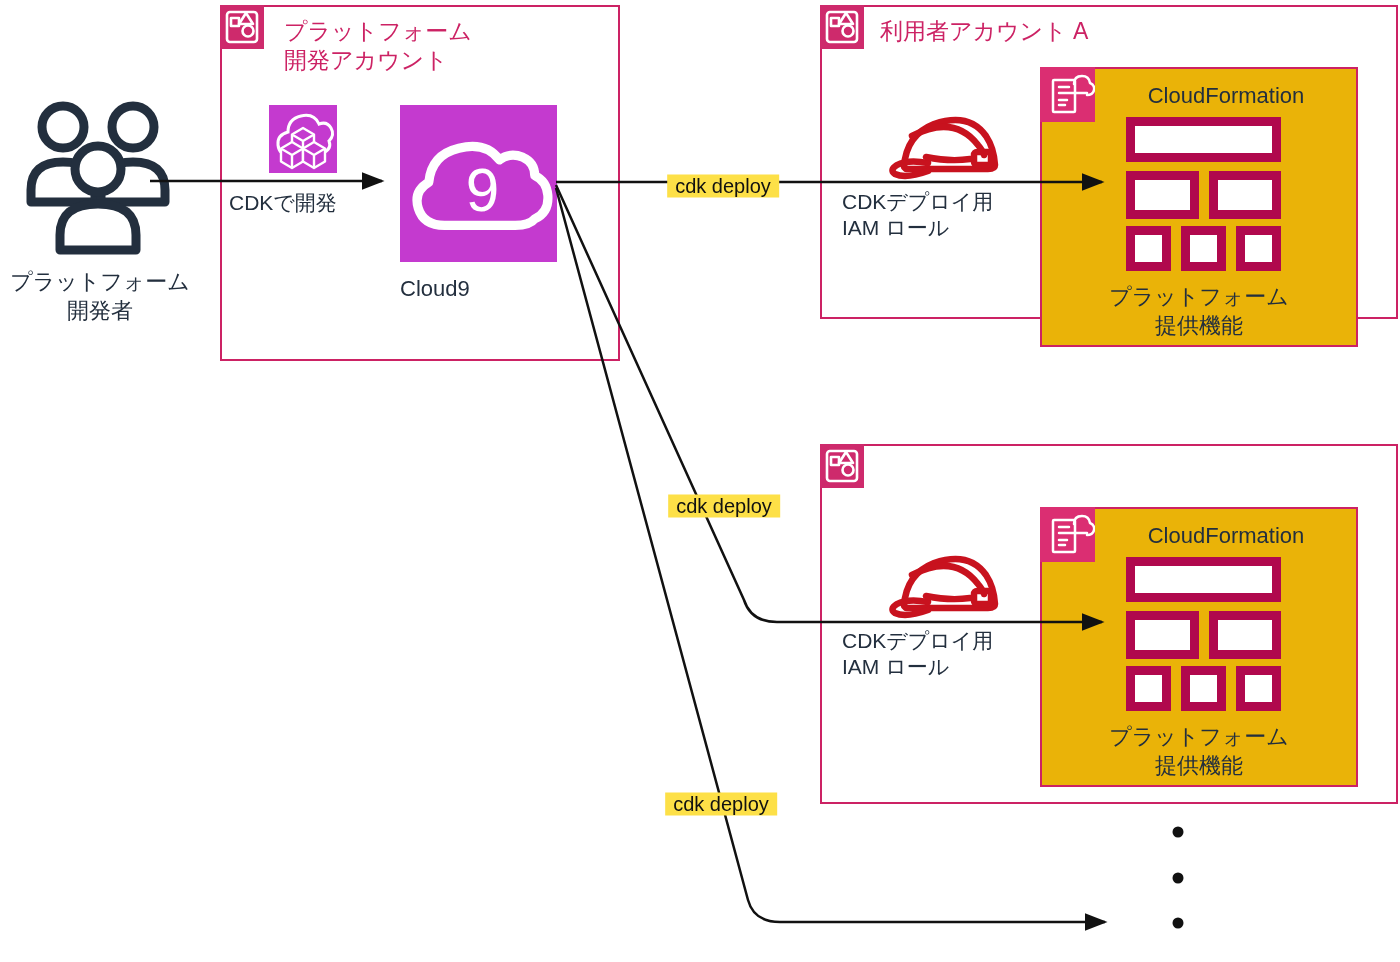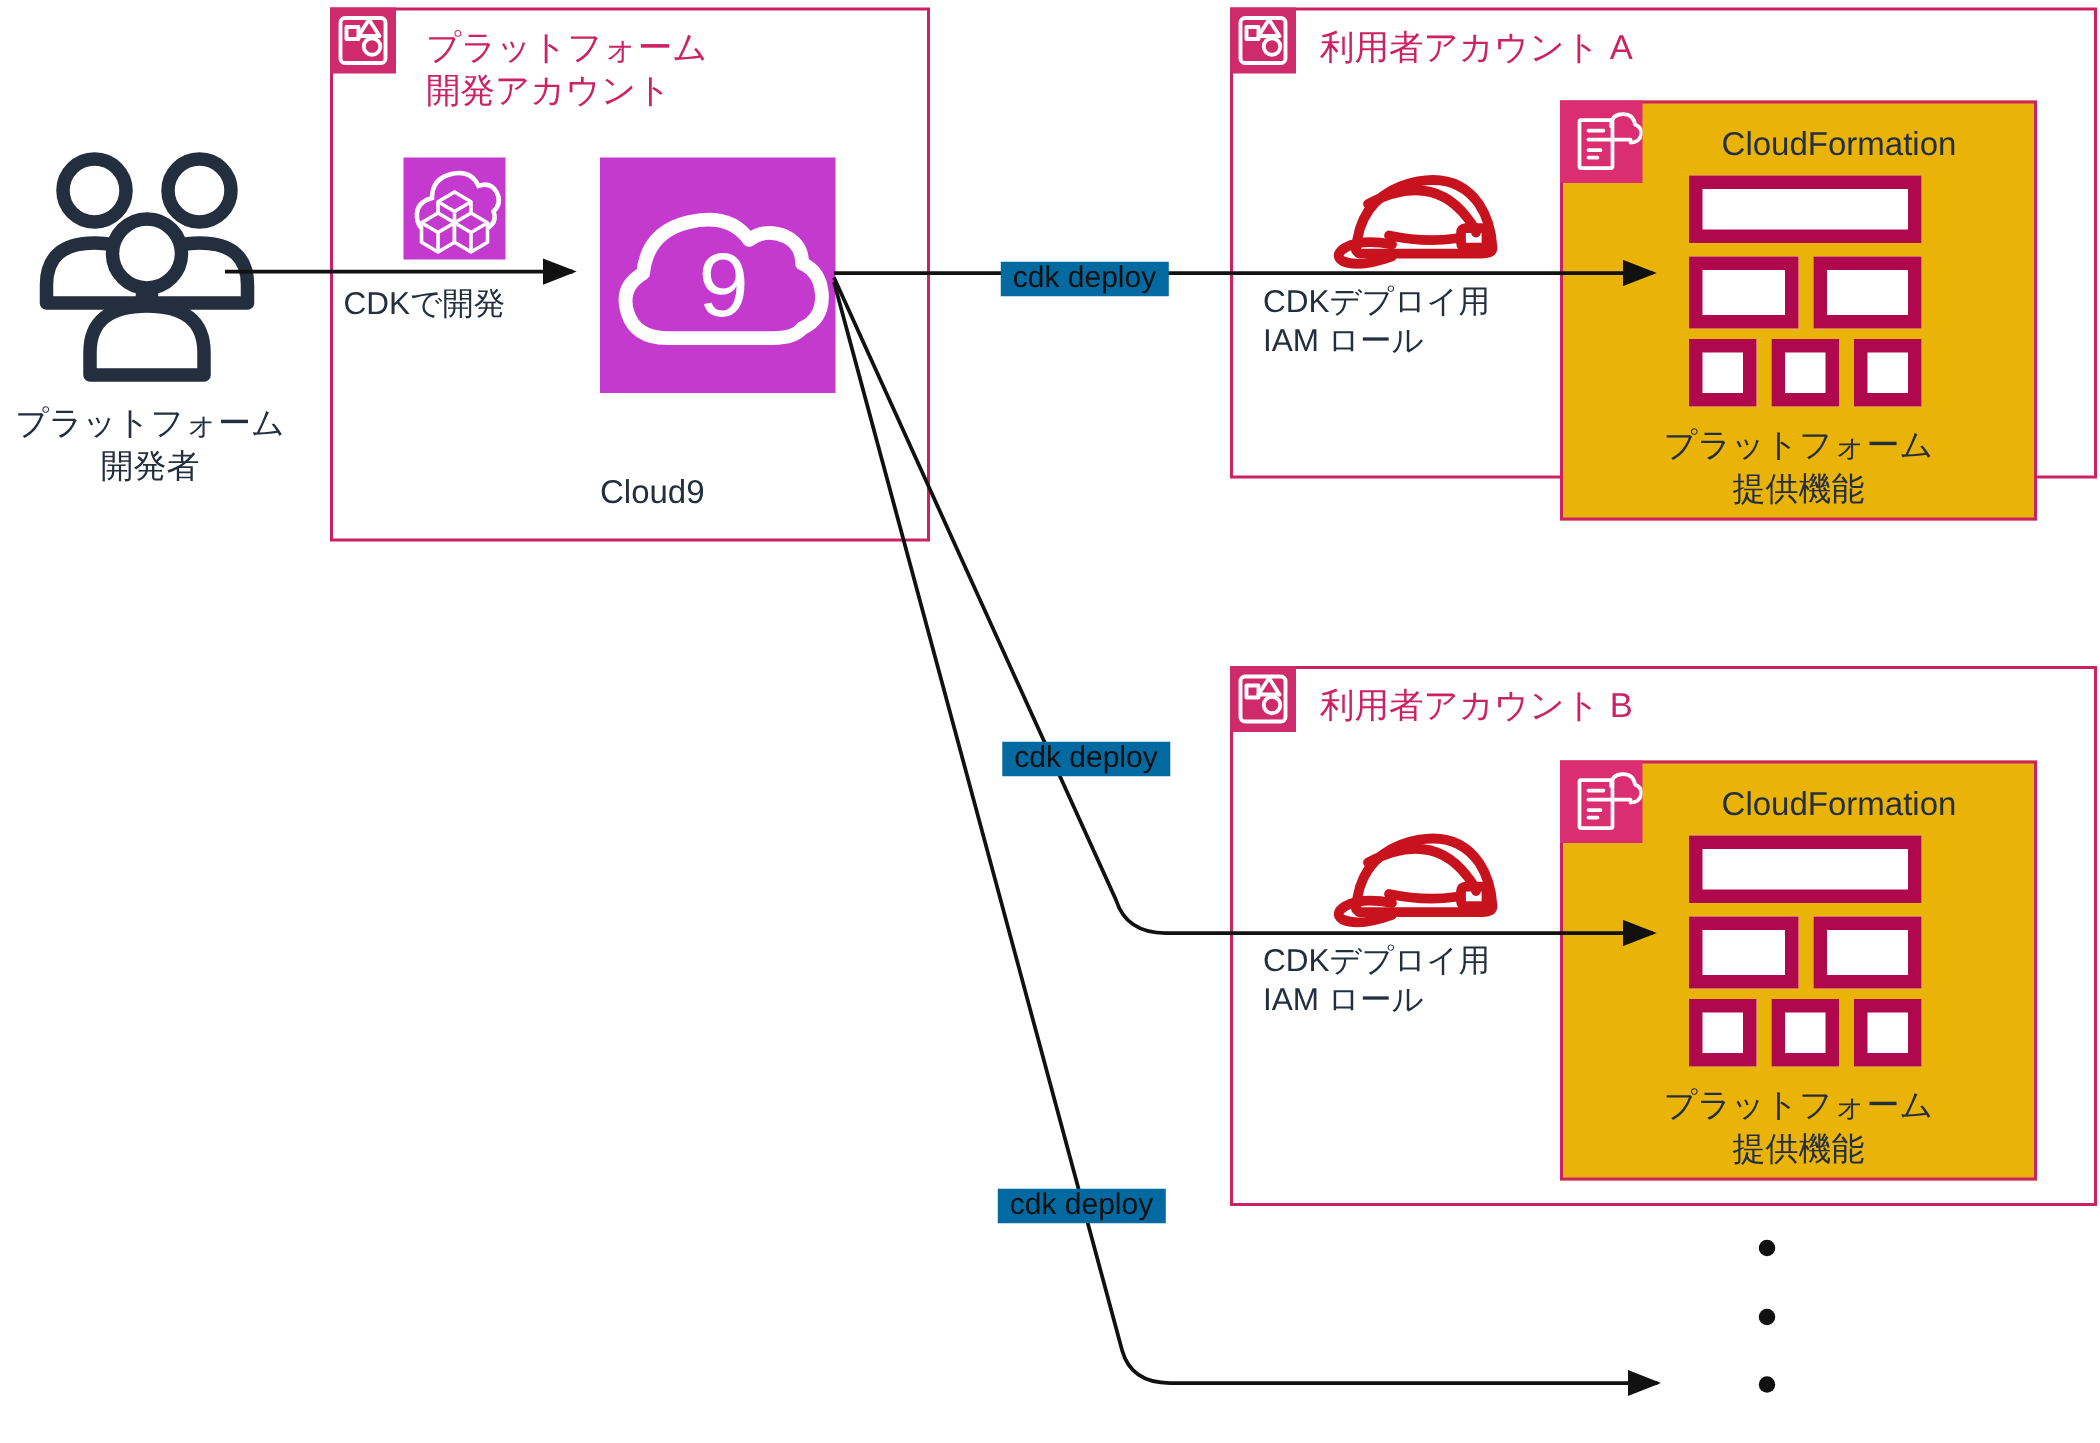--- a/index.html
+++ b/index.html
@@ -28,21 +28,21 @@
   .blk{position:absolute;box-sizing:border-box;border:9px solid var(--crimson);background:#fff;}
   .b1{left:0;top:0;width:155px;height:45px;}
   .b2a{left:0;top:54px;width:73px;height:48px;}
   .b2b{left:83px;top:54px;width:72px;height:48px;}
   .b3a{left:0;top:109px;width:45px;height:45px;}
   .b3b{left:55px;top:109px;width:45px;height:45px;}
   .b3c{left:110px;top:109px;width:45px;height:45px;}
   .stack-label{position:absolute;left:0;top:214px;width:314px;text-align:center;font-size:22px;
                line-height:1.3;color:var(--dark);white-space:pre-line;}
   #flow-overlay{position:absolute;left:0;top:0;width:1400px;height:962px;z-index:5;pointer-events:none;}
-  .flow-label{position:absolute;transform:translate(-50%,-50%);background:#0369a1;padding:0 8px;
+  .flow-label{position:absolute;transform:translate(-50%,-50%);background:#fde047;padding:0 8px;
               font-size:20px;color:var(--line);z-index:6;white-space:nowrap;}
   .dev-label{position:absolute;left:-10px;top:268px;width:220px;text-align:center;font-size:22px;
              line-height:1.3;color:var(--dark);white-space:pre-line;z-index:2;}
 </style>
 </head>
 <body>
 
 <div class="canvas">
 
   <svg class="abs" style="left:18px;top:96px;z-index:2;" width="160" height="172" viewBox="0 0 160 172">
@@ -86,21 +86,21 @@
       </svg>
     </div>
     <div class="svc-label" style="left:7px;top:183px;width:150px;">CDKで開発</div>
 
     <div class="icon-tile" style="left:178px;top:98px;width:157px;height:157px;">
       <svg width="157" height="157" viewBox="0 0 120 120">
         <path d="M34,92 Q18,92 14,79 Q10,66 22,59 Q24,38 45,33 Q66,28 76,42 Q84,36 94,40 Q103,44 103,54 Q112,58 113,69 Q114,82 103,87 Q99,92 88,92 Z" stroke="#fff" stroke-width="7" fill="none" stroke-linejoin="round"></path>
         <text x="63" y="81" text-anchor="middle" font-size="46" fill="#fff" font-family="Liberation Sans, sans-serif">9</text>
       </svg>
     </div>
-    <div class="svc-label" style="left:178px;top:268px;width:157px;font-size:22px;margin-top:39px;">Cloud9</div>
+    <div class="svc-label" style="left:178px;top:268px;width:157px;font-size:22px;">Cloud9</div>
   </div>
 
   <div class="box" style="left:820px;top:5px;width:578px;height:314px;">
     <div class="corner-icon">
       <svg width="44" height="44" viewBox="0 0 44 44">
         <g stroke="#fff" stroke-width="2.6" fill="none" stroke-linejoin="round">
           <rect x="7" y="7" width="30" height="30" rx="3"></rect>
           <rect x="11" y="13" width="8" height="8"></rect>
           <path d="M26,8 L33,19 L19,19 Z"></path>
           <circle cx="28" cy="26" r="5.5"></circle>
@@ -150,21 +150,20 @@
     <div class="corner-icon">
       <svg width="44" height="44" viewBox="0 0 44 44">
         <g stroke="#fff" stroke-width="2.6" fill="none" stroke-linejoin="round">
           <rect x="7" y="7" width="30" height="30" rx="3"></rect>
           <rect x="11" y="13" width="8" height="8"></rect>
           <path d="M26,8 L33,19 L19,19 Z"></path>
           <circle cx="28" cy="26" r="5.5"></circle>
         </g>
       </svg>
     </div>
-    <div class="box-title" style="left:58px;top:10px;">利用者アカウント B</div>
 
     <svg class="abs" style="left:60px;top:98px;" width="120" height="80" viewBox="0 0 120 80">
       <g stroke="#C8121E" stroke-width="6.5" fill="none" stroke-linejoin="round" stroke-linecap="round">
         <path d="M22,62 Q24,30 52,19 Q87,7 104,31 Q112,43 113,60 Q113,64 106,64 L24,64 Z"></path>
         <path d="M46,58 Q26,54 15,60 Q7,65 13,69 Q24,74 46,66"></path>
         <path d="M30,31 Q72,9 96,40 Q101,46 102,50"></path>
         <path d="M44,52 Q68,57 88,54"></path>
         <rect x="92" y="47" width="17" height="13" rx="3"></rect>
       </g>
     </svg>

